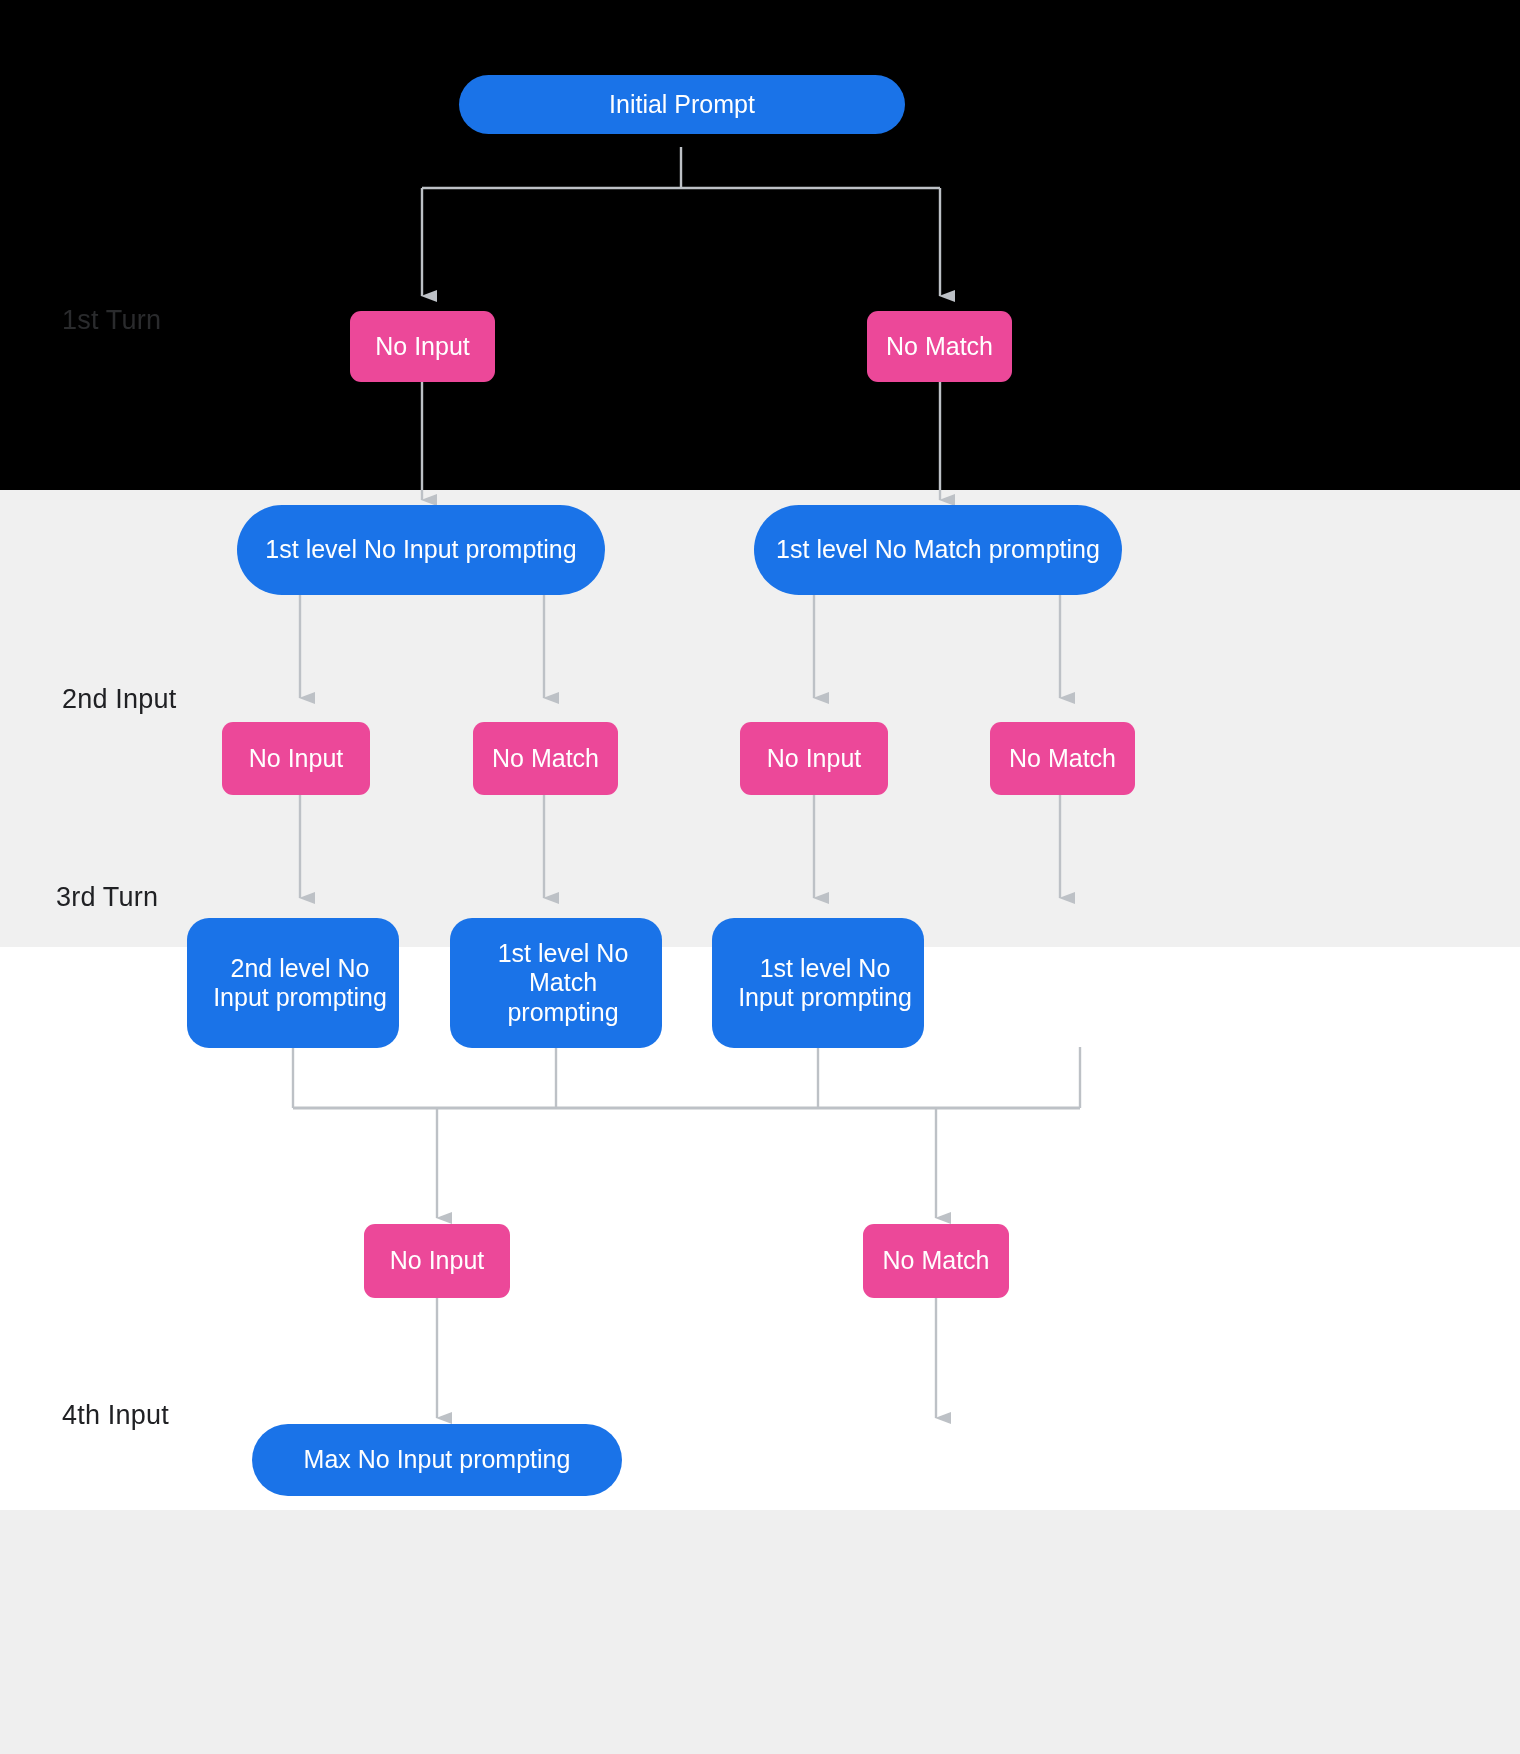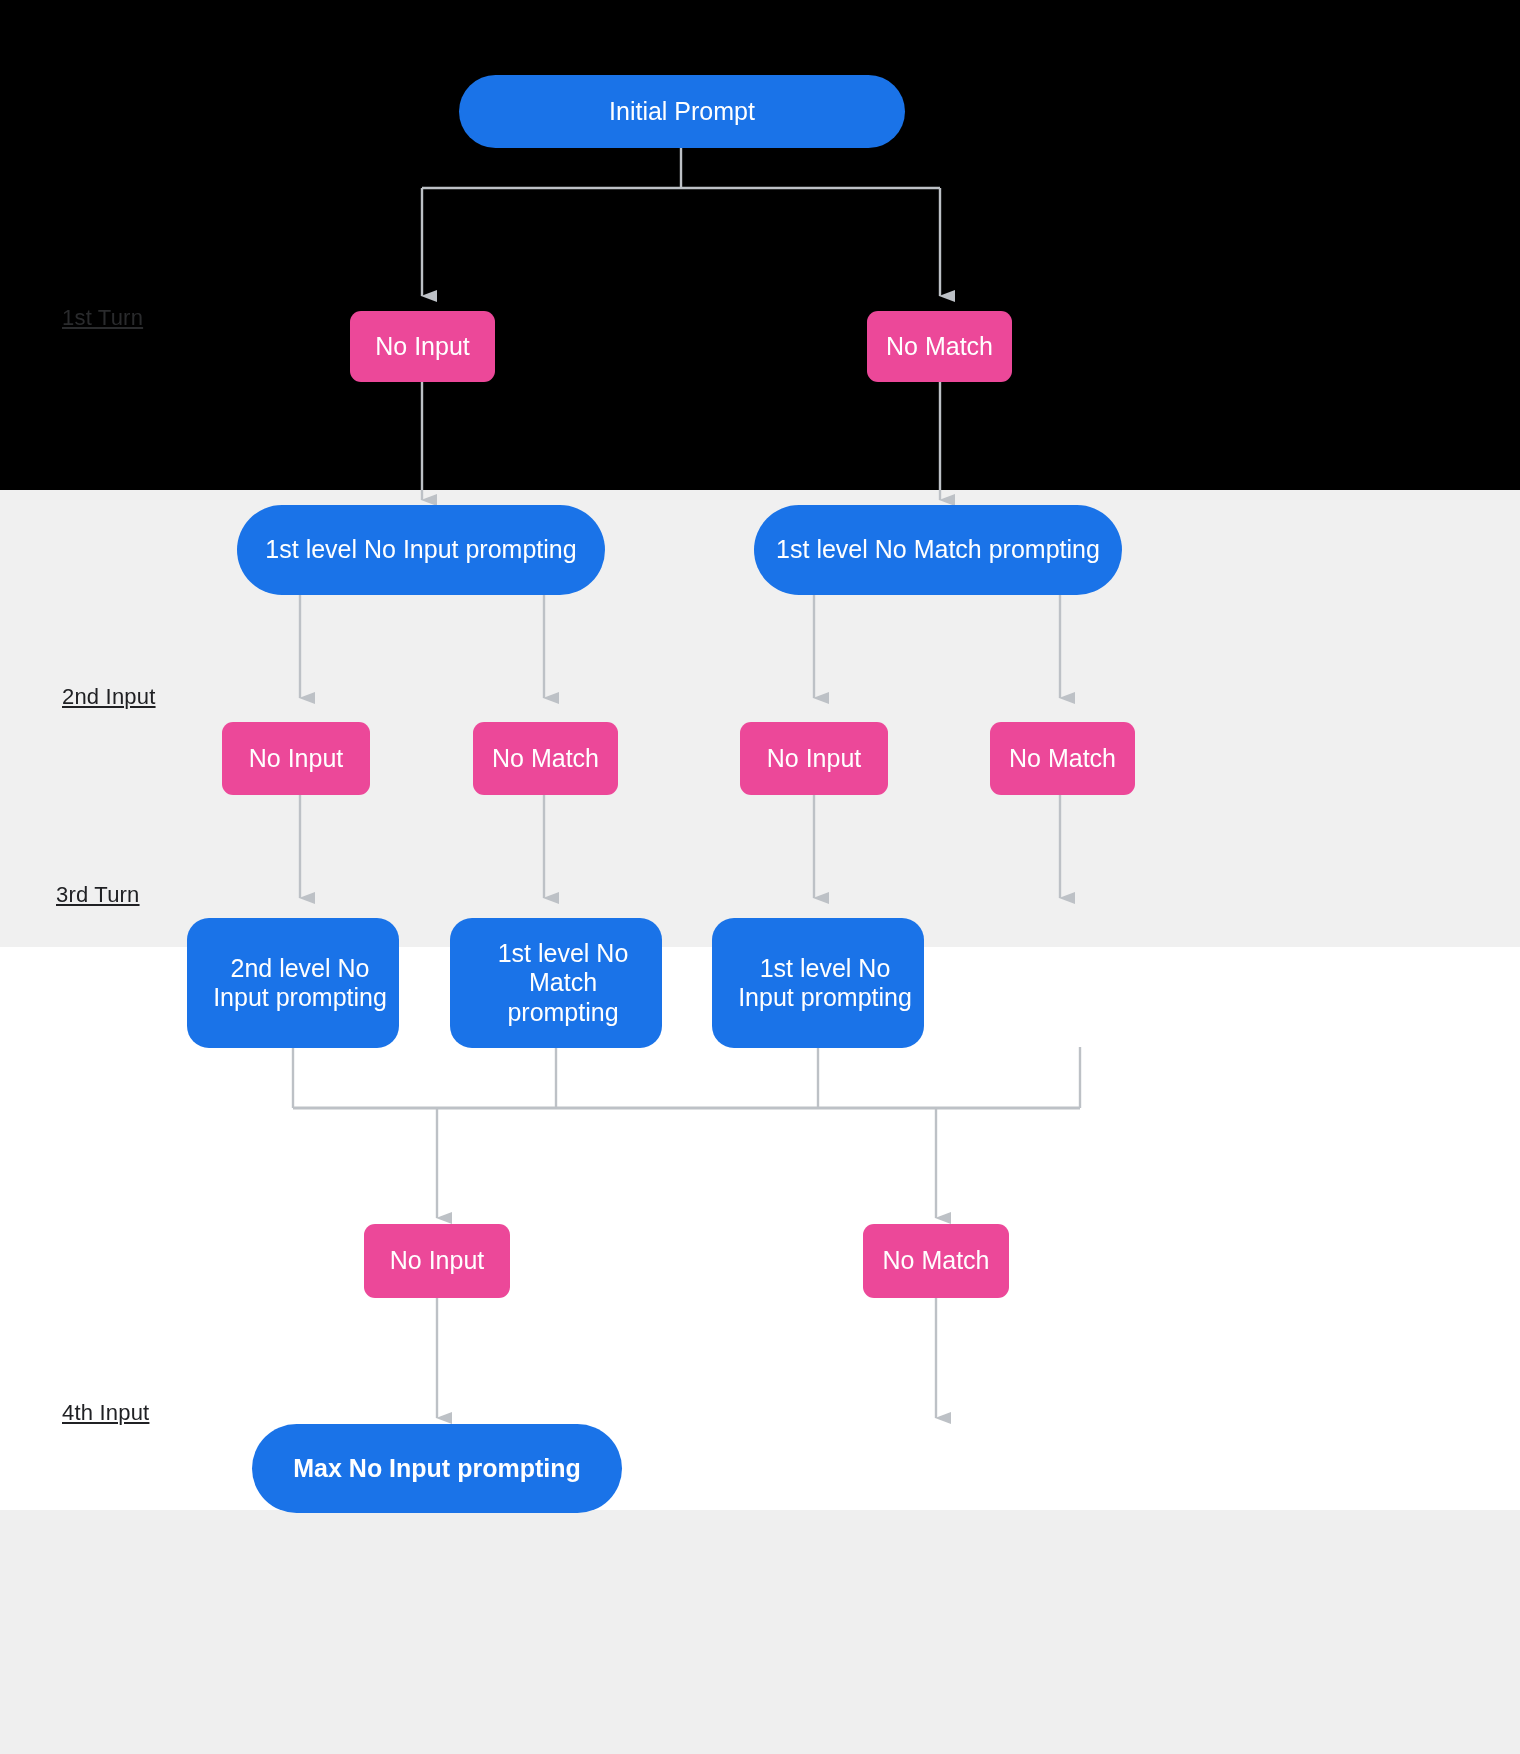--- a/index.html
+++ b/index.html
@@ -22,26 +22,25 @@
     left: 0;
     width: 1520px;
   }
   .band-1 { top: 0;    height: 490px;  background: #000000; }
   .band-2 { top: 490px; height: 457px; background: #f0f0f0; }
   .band-3 { top: 947px; height: 563px; background: #ffffff; }
   .band-4 { top: 1510px; height: 244px; background: #efefef; }
 
   .band-label {
     position: absolute;
-    font-size: 22px;
+    font-size: 27px;
     font-weight: 400;
     letter-spacing: .2px;
     color: #202124;
     white-space: nowrap;
-    text-decoration: underline;
   }
   .band-label.dark { color: #2a2b2d; }
 
   
   #wires {
     position: absolute;
     left: 0; top: 0;
     width: 1520px;
     height: 1754px;
     pointer-events: none;
@@ -126,35 +125,35 @@
       <path d="M293 1108 L1080 1108" stroke-width="3"></path>
 
       <path d="M437 1108 L437 1218" marker-end="url(#arrow)"></path>
       <path d="M936 1108 L936 1218" marker-end="url(#arrow)"></path>
 
       <path d="M437 1298 L437 1418" marker-end="url(#arrow)"></path>
       <path d="M936 1298 L936 1418" marker-end="url(#arrow)"></path>
     </g>
   </svg>
 
-  <div class="node pill" style="left:459px; top:75px; width:446px; height:73px;">Initial Prompt</div>
+  <div class="node pill" style="left:459px; top:75px; width:446px; height:59px;">Initial Prompt</div>
 
   <div class="node green" style="left:350px; top:311px; width:145px; height:71px;">No Input</div>
   <div class="node green" style="left:867px; top:311px; width:145px; height:71px;">No Match</div>
 
   <div class="node pill" style="left:237px; top:505px; width:368px; height:90px;">1st level No Input prompting</div>
   <div class="node pill" style="left:754px; top:505px; width:368px; height:90px;">1st level No Match prompting</div>
 
   <div class="node green" style="left:222px; top:722px; width:148px; height:73px;">No Input</div>
   <div class="node green" style="left:473px; top:722px; width:145px; height:73px;">No Match</div>
   <div class="node green" style="left:740px; top:722px; width:148px; height:73px;">No Input</div>
   <div class="node green" style="left:990px; top:722px; width:145px; height:73px;">No Match</div>
 
   <div class="node rounded" style="left:187px; top:918px; width:212px; height:130px;">2nd level No Input prompting</div>
   <div class="node rounded" style="left:450px; top:918px; width:212px; height:130px;">1st level No Match prompting</div>
   <div class="node rounded" style="left:712px; top:918px; width:212px; height:130px;">1st level No Input prompting</div>
 
   <div class="node green" style="left:364px; top:1224px; width:146px; height:74px;">No Input</div>
   <div class="node green" style="left:863px; top:1224px; width:146px; height:74px;">No Match</div>
 
-  <div class="node pill" style="left:252px; top:1424px; width:370px; height:89px;font-weight:bold;">Max No Input prompting</div>
+  <div class="node pill" style="left:252px; top:1424px; width:370px; height:72px;">Max No Input prompting</div>
 
 </div>
 
 </body></html>

